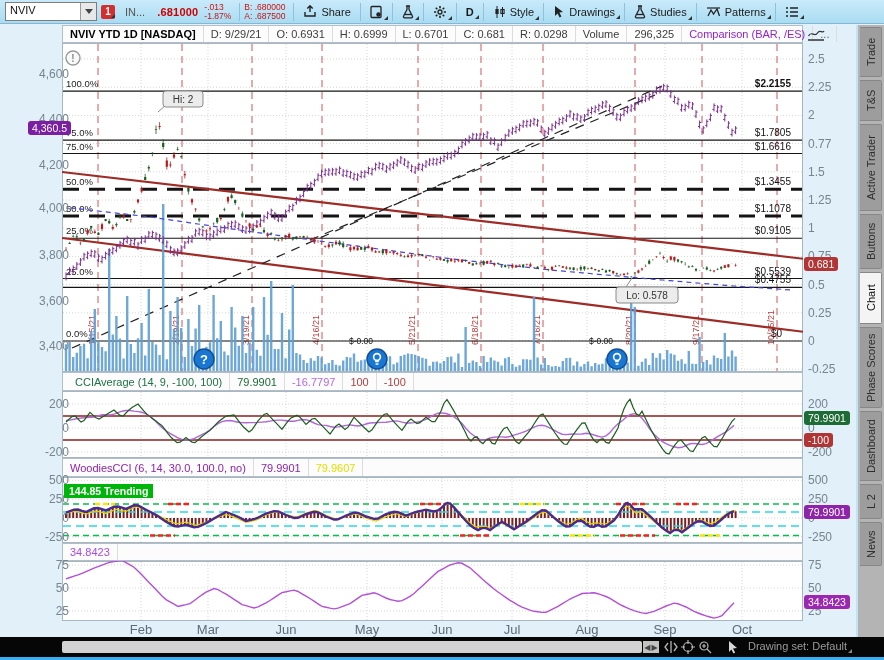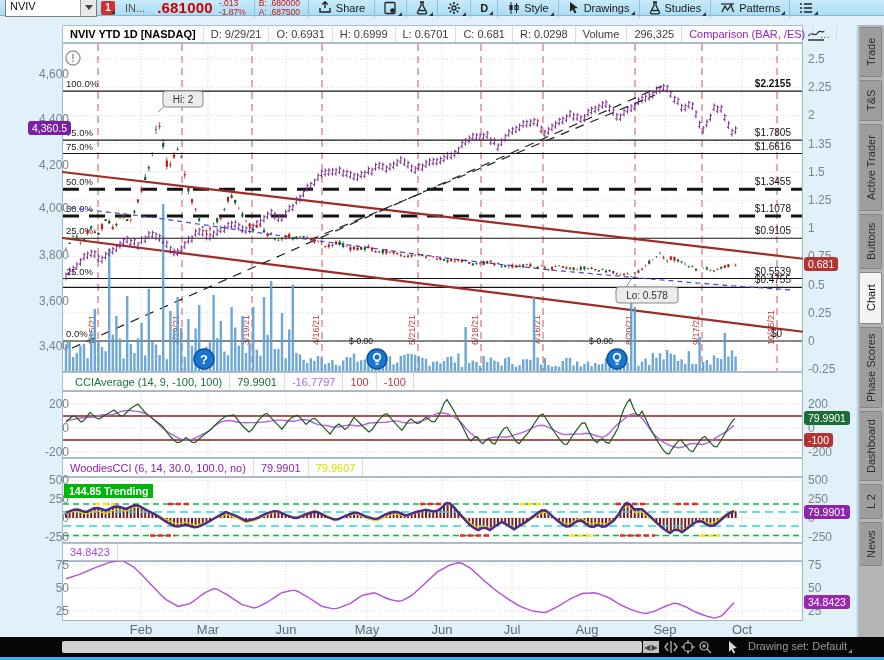--- a/index.html
+++ b/index.html
@@ -1,28 +1,28 @@
 <!DOCTYPE html>
 <html><head>
 <meta charset="utf-8">
 <style>
   html,body{margin:0;padding:0;background:#222;}
   #app{position:relative;width:884px;height:660px;background:#e2f0f9;font-family:"Liberation Sans",sans-serif;overflow:hidden;}
   
-  #toolbar{position:absolute;left:0;top:0;width:884px;height:16px;background:linear-gradient(#c9eafa,#a9dcf2);border-bottom:1px solid #84b8d2;display:flex;align-items:center;padding:0 3px;box-sizing:border-box;font-size:11px;color:#1a1a1a;z-index:30;}
+  #toolbar{position:absolute;left:0;top:0;width:884px;height:24px;background:linear-gradient(#c9eafa,#a9dcf2);border-bottom:1px solid #84b8d2;display:flex;align-items:center;padding:0 3px;box-sizing:border-box;font-size:11px;color:#1a1a1a;z-index:30;}
   .vsep{width:1px;height:18px;background:#8fc2da;margin:0 4px;flex:none;}
   .tbtn{display:flex;align-items:center;gap:4px;padding:2px 5px;position:relative;cursor:default;white-space:nowrap;}
   .dd::after{content:'';position:absolute;right:0;bottom:1px;border-left:4px solid transparent;border-bottom:4px solid #333;}
   .symbol-box{display:flex;align-items:stretch;background:#fff;border:1px solid #7e7e7e;height:17px;width:90px;margin-left:2px;}
   .symbol-box .sym{flex:1;padding:1px 4px;font-size:11px;color:#111;}
   .symbol-box .arrow{width:15px;background:#e8e8e8;border-left:1px solid #9a9a9a;display:flex;align-items:center;justify-content:center;}
   .symbol-box .arrow::after{content:'';border:4px solid transparent;border-top:5px solid #444;margin-top:4px;}
   .alert-badge{width:14px;height:14px;background:#d22f2f;border-radius:2px;color:#fff;font-weight:bold;font-size:10px;display:flex;align-items:center;justify-content:center;margin:0 4px;position:relative;}
   .muted{color:#555;}
-  .px-big{color:#cc0000;font-weight:bold;font-size:15px;letter-spacing:.2px;margin:0 6px;}
+  .px-big{color:#cc0000;font-weight:bold;font-size:11px;letter-spacing:.2px;margin:0 6px;}
   .px-small{color:#cc1111;font-size:8.5px;line-height:9px;text-align:left;margin-right:4px;}
   
   .phead{position:absolute;left:62px;width:741px;background:#fcfcfc;border:1px solid #b3bfc8;box-sizing:border-box;display:flex;font-size:11px;color:#3d3d3d;z-index:5;}
   .phead .cell{padding:1px 7px;border-right:1px solid #dcdcdc;display:flex;align-items:center;white-space:nowrap;}
   #main-header{top:25px;height:18px;}
   #cci-header{top:372px;height:19px;}
   #woodies-header{top:458px;height:19px;}
   #stoch-header{top:543px;height:18px;}
   .ph-title{font-weight:bold;color:#000;}
   
@@ -387,21 +387,21 @@
       <div class="tick tl" style="top: 530.875px;">-250</div>
       <div class="tick tl" style="top: 559px;">75</div>
       <div class="tick tl" style="top: 582px;">50</div>
       <div class="tick tl" style="top: 605px;">25</div>
       <div class="badge" style="background: rgb(123, 31, 162); top: 121.295px; right: 3px;">4,360.5</div>
     </div>
   <div id="right-gutter">
       <div class="tick tr" style="top: 53px;">2.5</div>
       <div class="tick tr" style="top: 81.2px;">2.25</div>
       <div class="tick tr" style="top: 109.4px;">2</div>
-      <div class="tick tr" style="top: 137.6px;">1.35</div>
+      <div class="tick tr" style="top: 137.6px;">0.77</div>
       <div class="tick tr" style="top: 165.8px;">1.5</div>
       <div class="tick tr" style="top: 194px;">1.25</div>
       <div class="tick tr" style="top: 222.2px;">1</div>
       <div class="tick tr" style="top: 250.4px;">0.75</div>
       <div class="tick tr" style="top: 278.6px;">0.5</div>
       <div class="tick tr" style="top: 306.8px;">0.25</div>
       <div class="tick tr" style="top: 335px;">0</div>
       <div class="tick tr" style="top: 363.2px;">-0.25</div>
       <div class="tick tr" style="top: 398px;">200</div>
       <div class="tick tr" style="top: 422px;">0</div>

